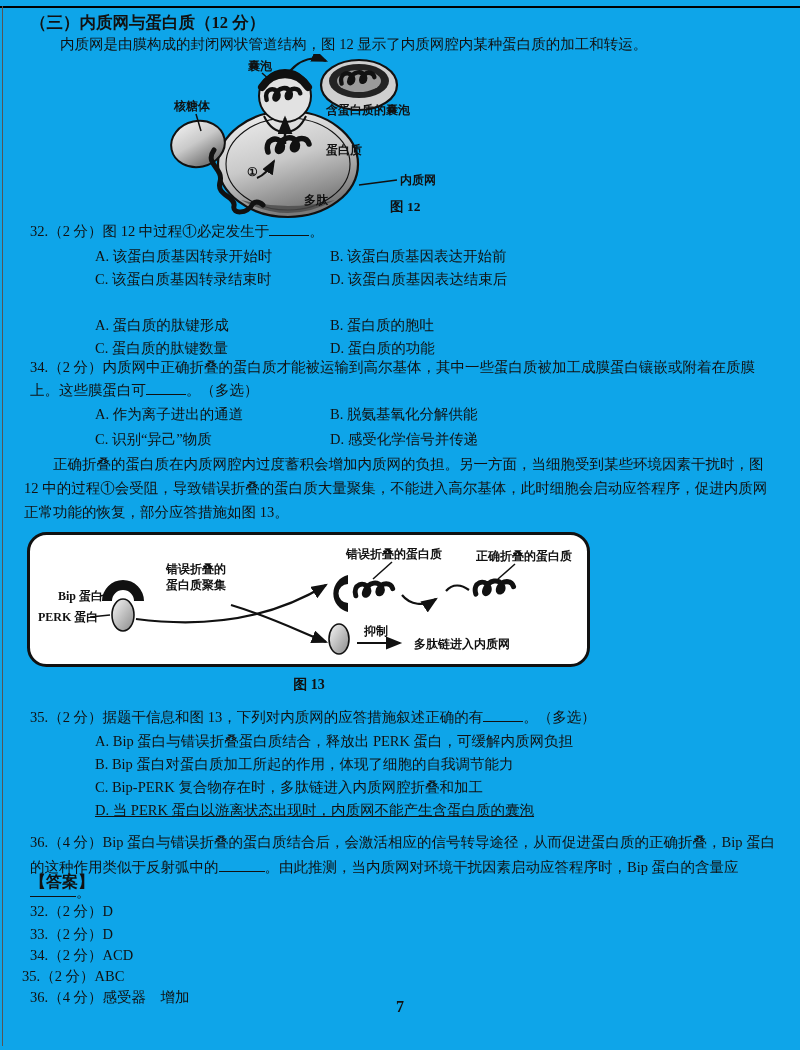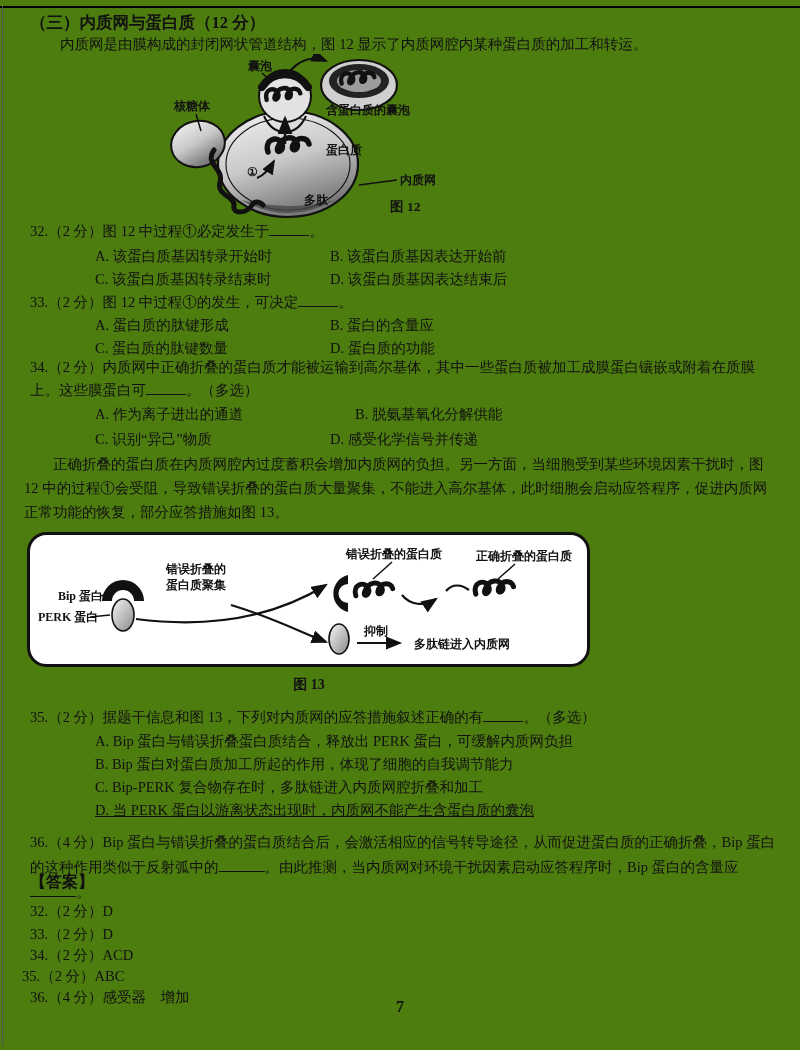--- a/index.html
+++ b/index.html
@@ -1,16 +1,16 @@
 <!DOCTYPE html>
 <html><head>
 <meta charset="utf-8">
 <style>
   html,body{margin:0;padding:0;background:#e9e9e9;}
-  .page{position:relative;width:800px;height:1050px;background:#4d7c0f;margin:0 auto;
+  .page{position:relative;width:800px;height:1050px;background:#0ea5e9;margin:0 auto;
         font-family:"Liberation Serif","DejaVu Serif",serif;color:#111;overflow:hidden;}
   .abs{position:absolute;}
   .txt{font-size:14.5px;line-height:23px;white-space:nowrap;}
   .wrap{white-space:normal;}
   .heading{font-size:16.5px;font-weight:bold;margin:0;white-space:nowrap;}
   .heading2{font-size:16px;font-weight:bold;white-space:nowrap;}
   .topline{position:absolute;left:0;top:6px;width:800px;height:2px;background:#000;}
   .leftline{position:absolute;left:2px;top:6px;width:1px;height:1040px;background:#555;}
   .blank{display:inline-block;width:40px;height:0.95em;border-bottom:1.6px solid #111;}
   .blank.wide{width:46px;}
@@ -88,29 +88,28 @@
     <text x="166" y="150">多肽</text>
     <text x="252" y="157" class="cap">图 12</text>
   </svg>
 
   <div class="abs txt" style="left:30px;top:220px;"><span>32.（2 分）图 12 中过程①必定发生于</span><span class="blank"></span><span>。</span></div>
   <span class="abs txt" style="left:330px;top:245px;">B. 该蛋白质基因表达开始前</span>
   <span class="abs txt" style="left:95px;top:245px;">A. 该蛋白质基因转录开始时</span>
   <span class="abs txt" style="left:95px;top:268px;">C. 该蛋白质基因转录结束时</span>
   <span class="abs txt" style="left:330px;top:268px;">D. 该蛋白质基因表达结束后</span>
 
-  <div class="abs txt" style="left:30px;top:291px;"><span>33.（2 分）图 12 中过程①的发生，可决定</span><span class="blank"></span><span>。</span></div>
   <span class="abs txt" style="left:95px;top:314px;">A. 蛋白质的肽键形成</span>
-  <span class="abs txt" style="left:330px;top:314px;">B. 蛋白的含量应</span>
+  <span class="abs txt" style="left:330px;top:314px;">B. 蛋白质的胞吐</span>
   <span class="abs txt" style="left:95px;top:337px;">C. 蛋白质的肽键数量</span>
   <span class="abs txt" style="left:330px;top:337px;">D. 蛋白质的功能</span>
 
   <div class="abs txt wrap" style="left:30px;top:356px;width:742px;"><span>34.（2 分）内质网中正确折叠的蛋白质才能被运输到高尔基体，其中一些蛋白质被加工成膜蛋白镶嵌或附着在质膜上。这些膜蛋白可</span><span class="blank"></span><span>。（多选）</span></div>
   <span class="abs txt" style="left:95px;top:403px;">A. 作为离子进出的通道</span>
-  <span class="abs txt" style="left:330px;top:403px;margin-left:25px;">B. 脱氨基氧化分解供能</span>
+  <span class="abs txt" style="left:330px;top:403px;">B. 脱氨基氧化分解供能</span>
   <span class="abs txt" style="left:95px;top:428px;">C. 识别“异己”物质</span>
   <span class="abs txt" style="left:330px;top:428px;">D. 感受化学信号并传递</span>
 
   <div class="abs txt wrap" style="left:24px;top:452px;width:748px;text-indent:2em;line-height:24px;">正确折叠的蛋白质在内质网腔内过度蓄积会增加内质网的负担。另一方面，当细胞受到某些环境因素干扰时，图 12 中的过程①会受阻，导致错误折叠的蛋白质大量聚集，不能进入高尔基体，此时细胞会启动应答程序，促进内质网正常功能的恢复，部分应答措施如图 13。</div>
 
   <svg class="abs" style="left:26px;top:531px;" width="566" height="140" viewBox="0 0 566 140">
     <defs>
       <linearGradient id="g2b" x1="0" y1="0" x2="1" y2="1">
         <stop offset="0" stop-color="#f6f6f6"></stop>
           <stop offset="1" stop-color="#8a8a8a"></stop>

